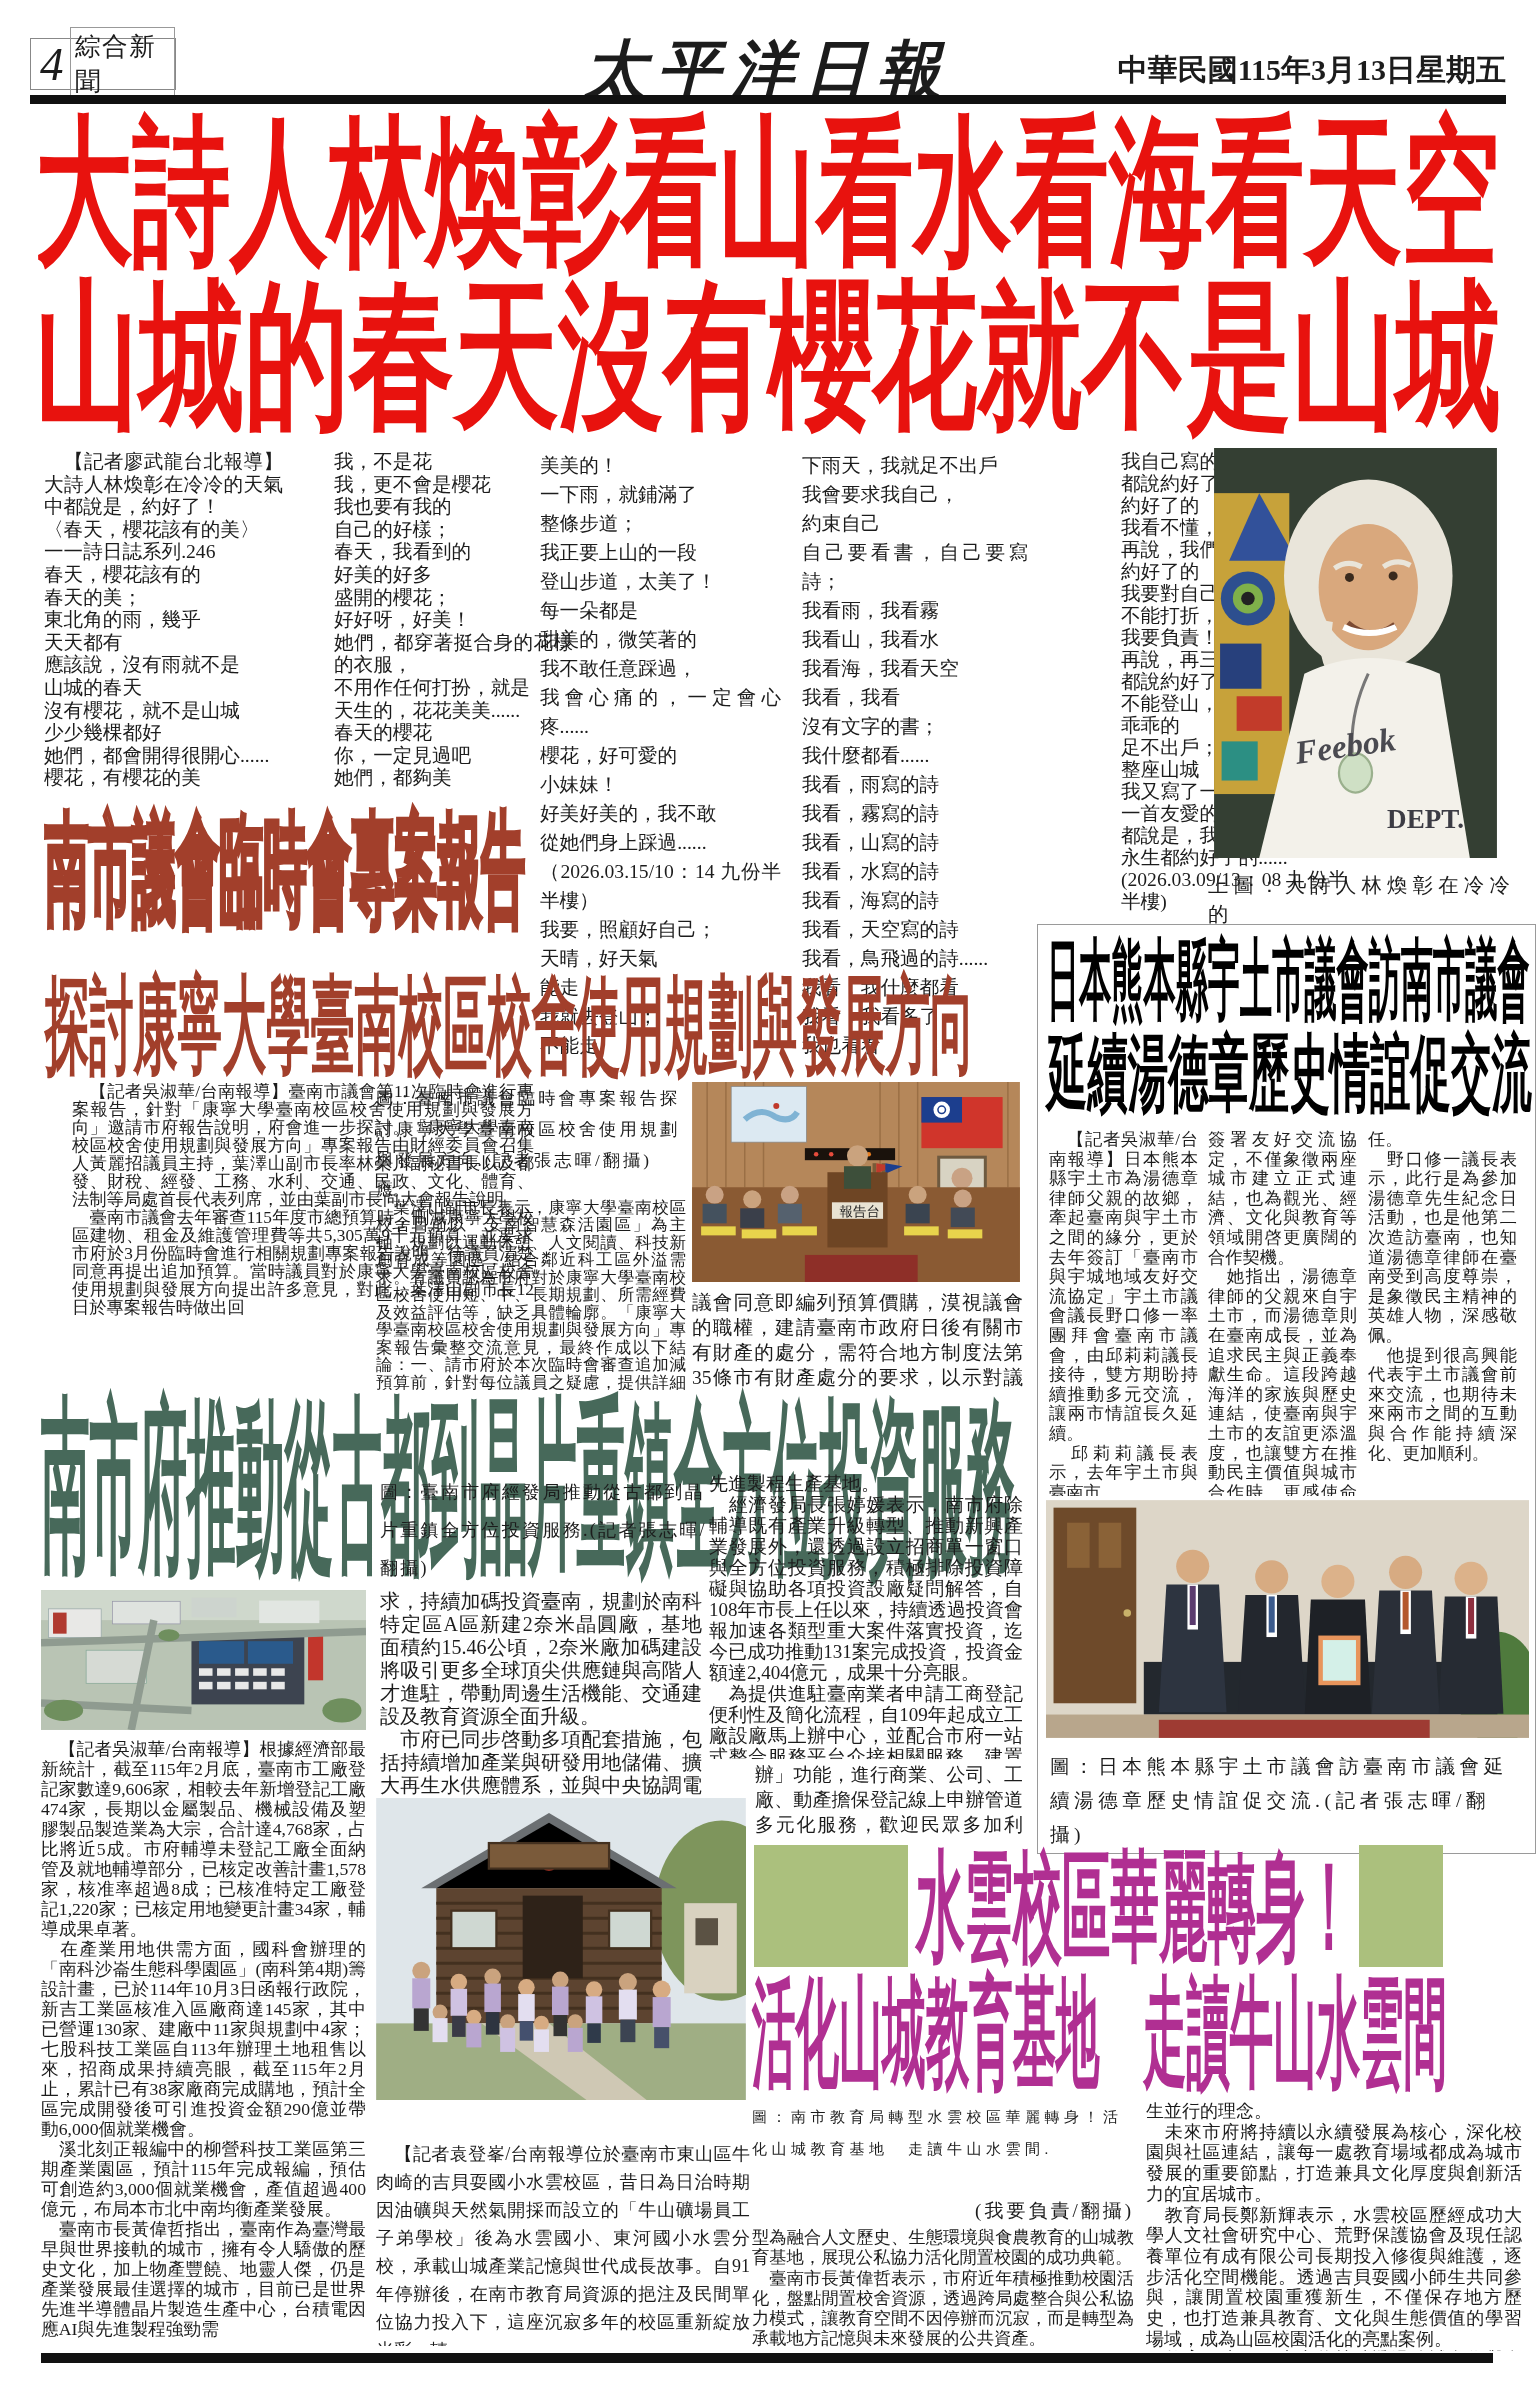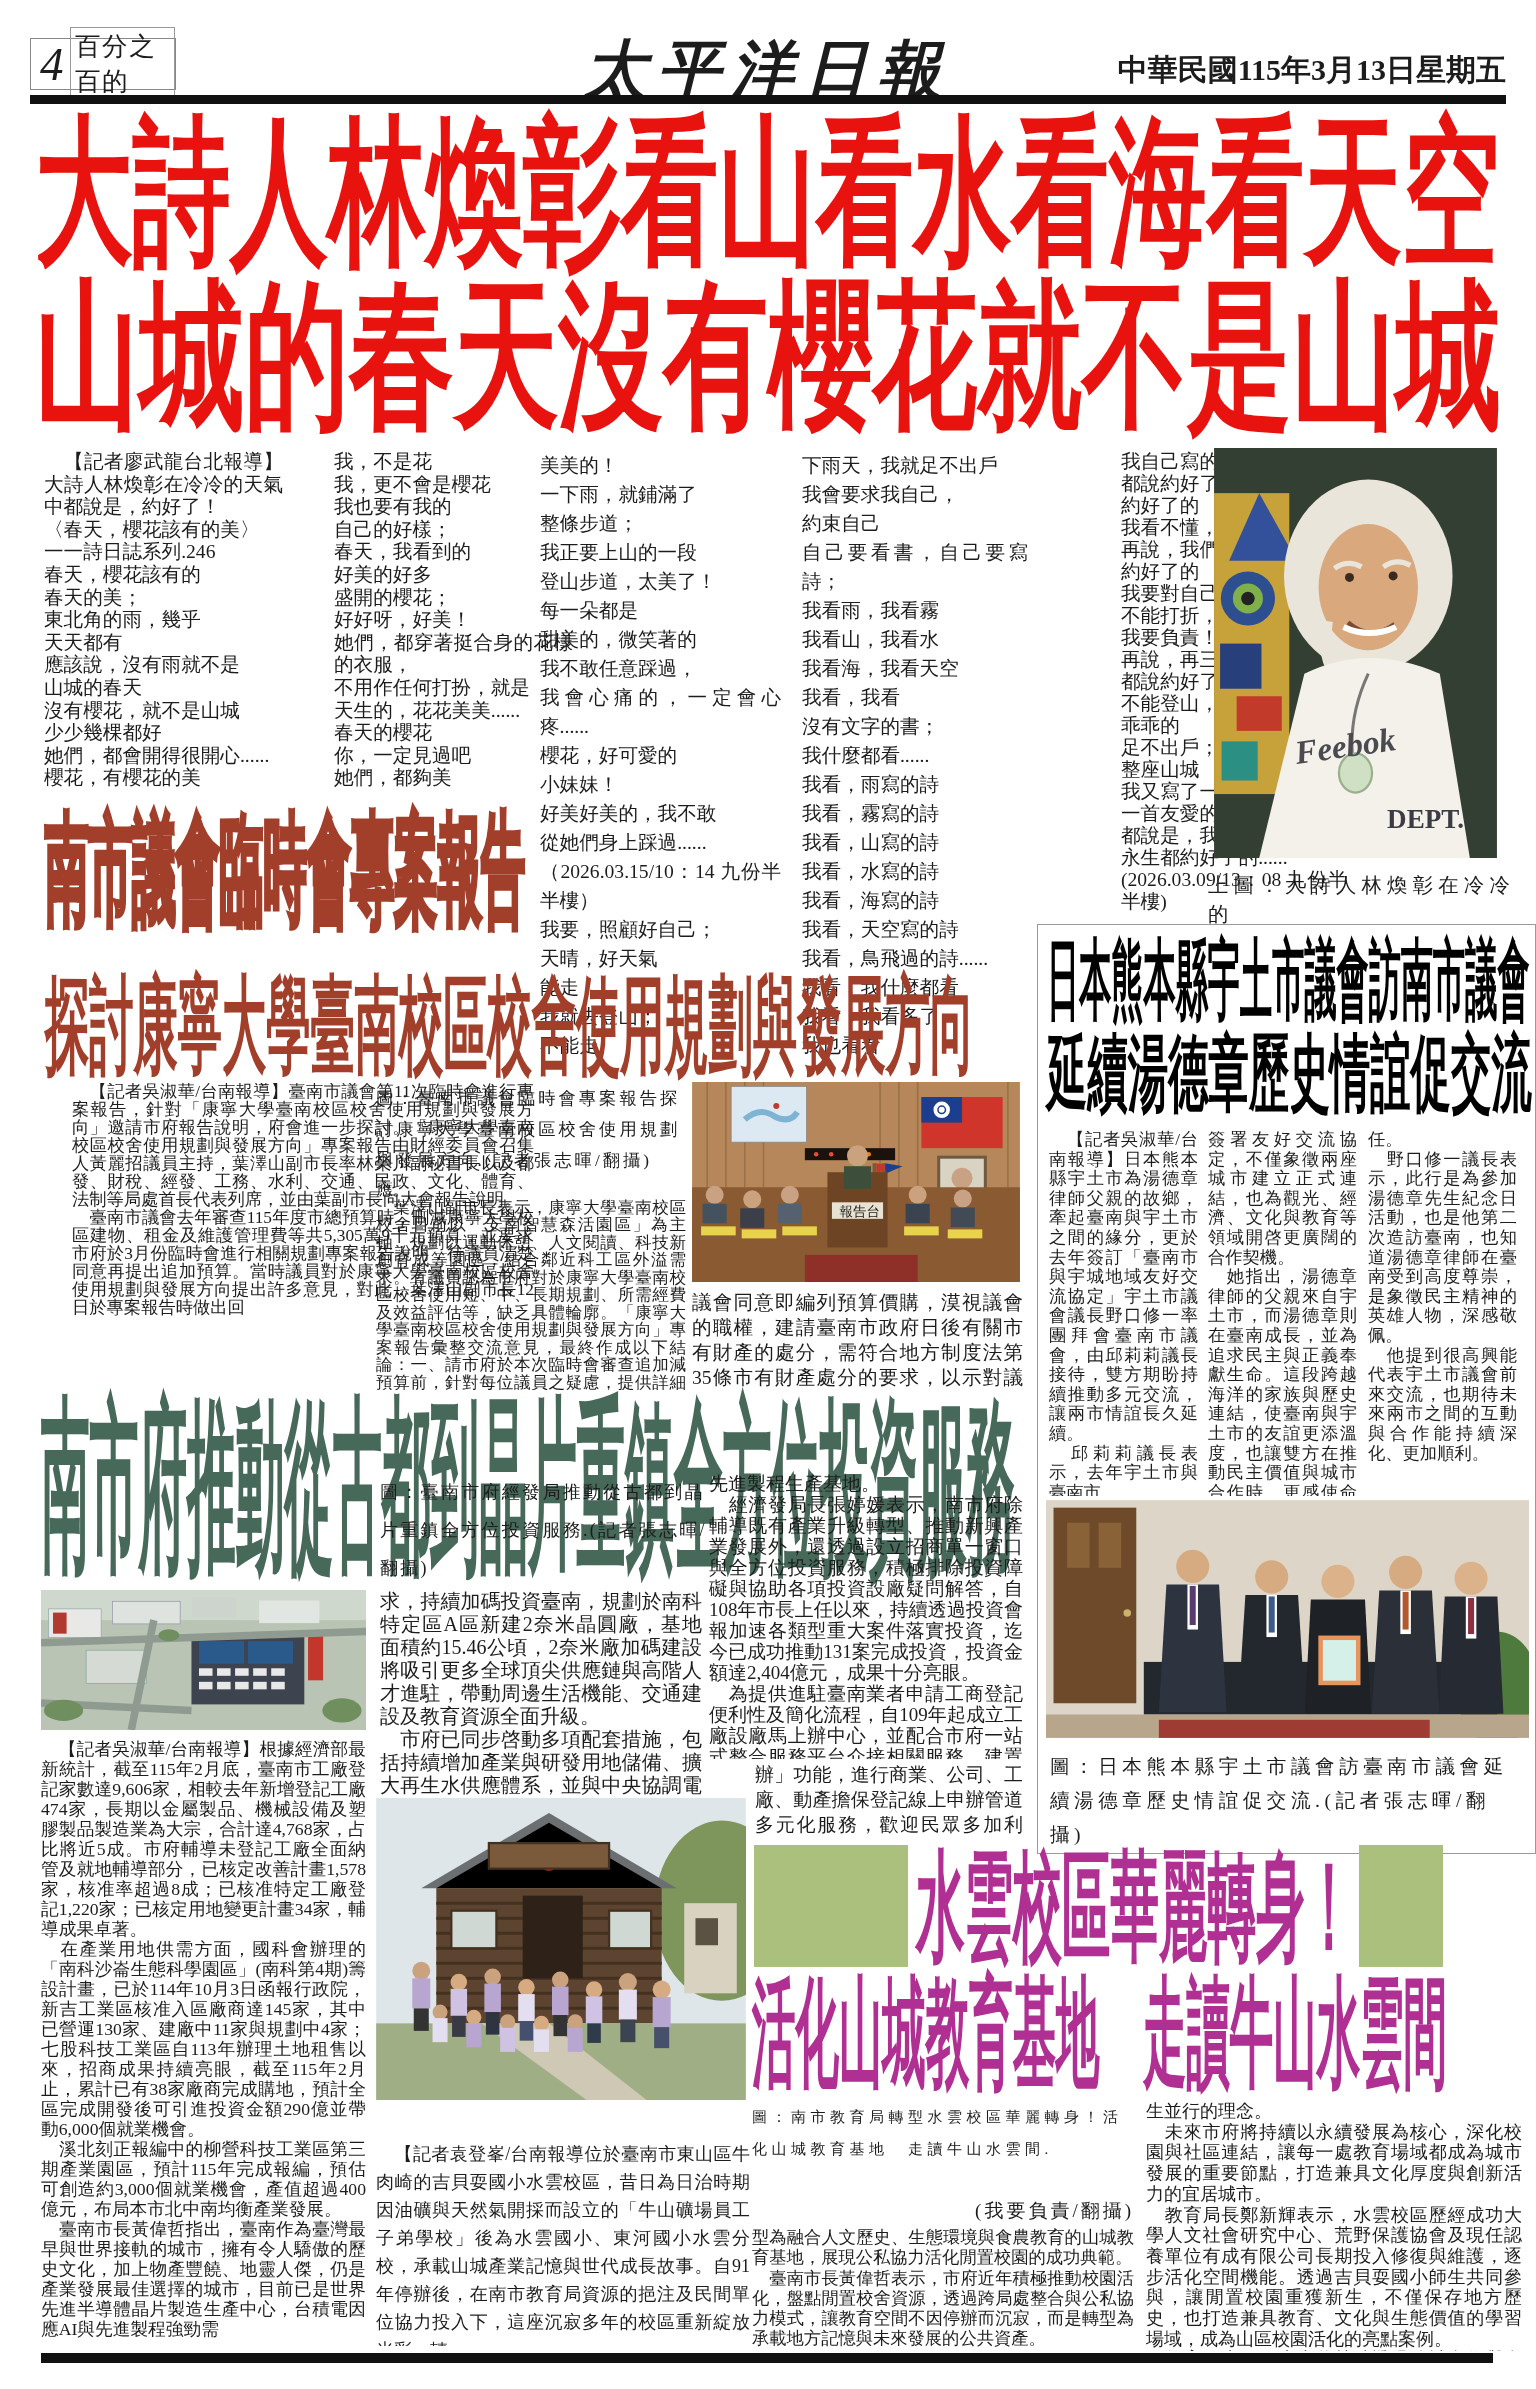--- a/index.html
+++ b/index.html
@@ -73,21 +73,21 @@
   .scap{left:752px;top:2101px;width:382px;height:96px;font-size:15px;letter-spacing:4.5px;line-height:32px;}
   .scredit{left:752px;top:2198px;width:382px;text-align:right;font-size:19px;letter-spacing:3px;}
   .scol1{left:752px;top:2228px;width:382px;height:120px;font-size:17.3px;line-height:20.3px;}
   .scol2{left:1146px;top:2101px;width:376px;height:250px;font-size:18px;line-height:20.7px;}
 </style>
 </head>
 <body>
 
 <div class="abs pagebox">
   <span class="pagenum">4</span>
-  <span class="secbox">百分之百的</span>
+  <span class="secbox">綜合新聞</span>
 </div>
 <div class="abs masthead">太平洋日報</div>
 <div class="abs date">中華民國115年3月13日星期五</div>
 <div class="abs toprule"></div>
 
 <div class="abs" style="left:35px;top:113px;">
   <span class="stretch red1" style="position:static;">大詩人林煥彰看山看水看海看天空</span>
 </div>
 <div class="abs" style="left:35px;top:277px;">
   <span class="stretch red2" style="position:static;">山城的春天沒有櫻花就不是山城</span>

